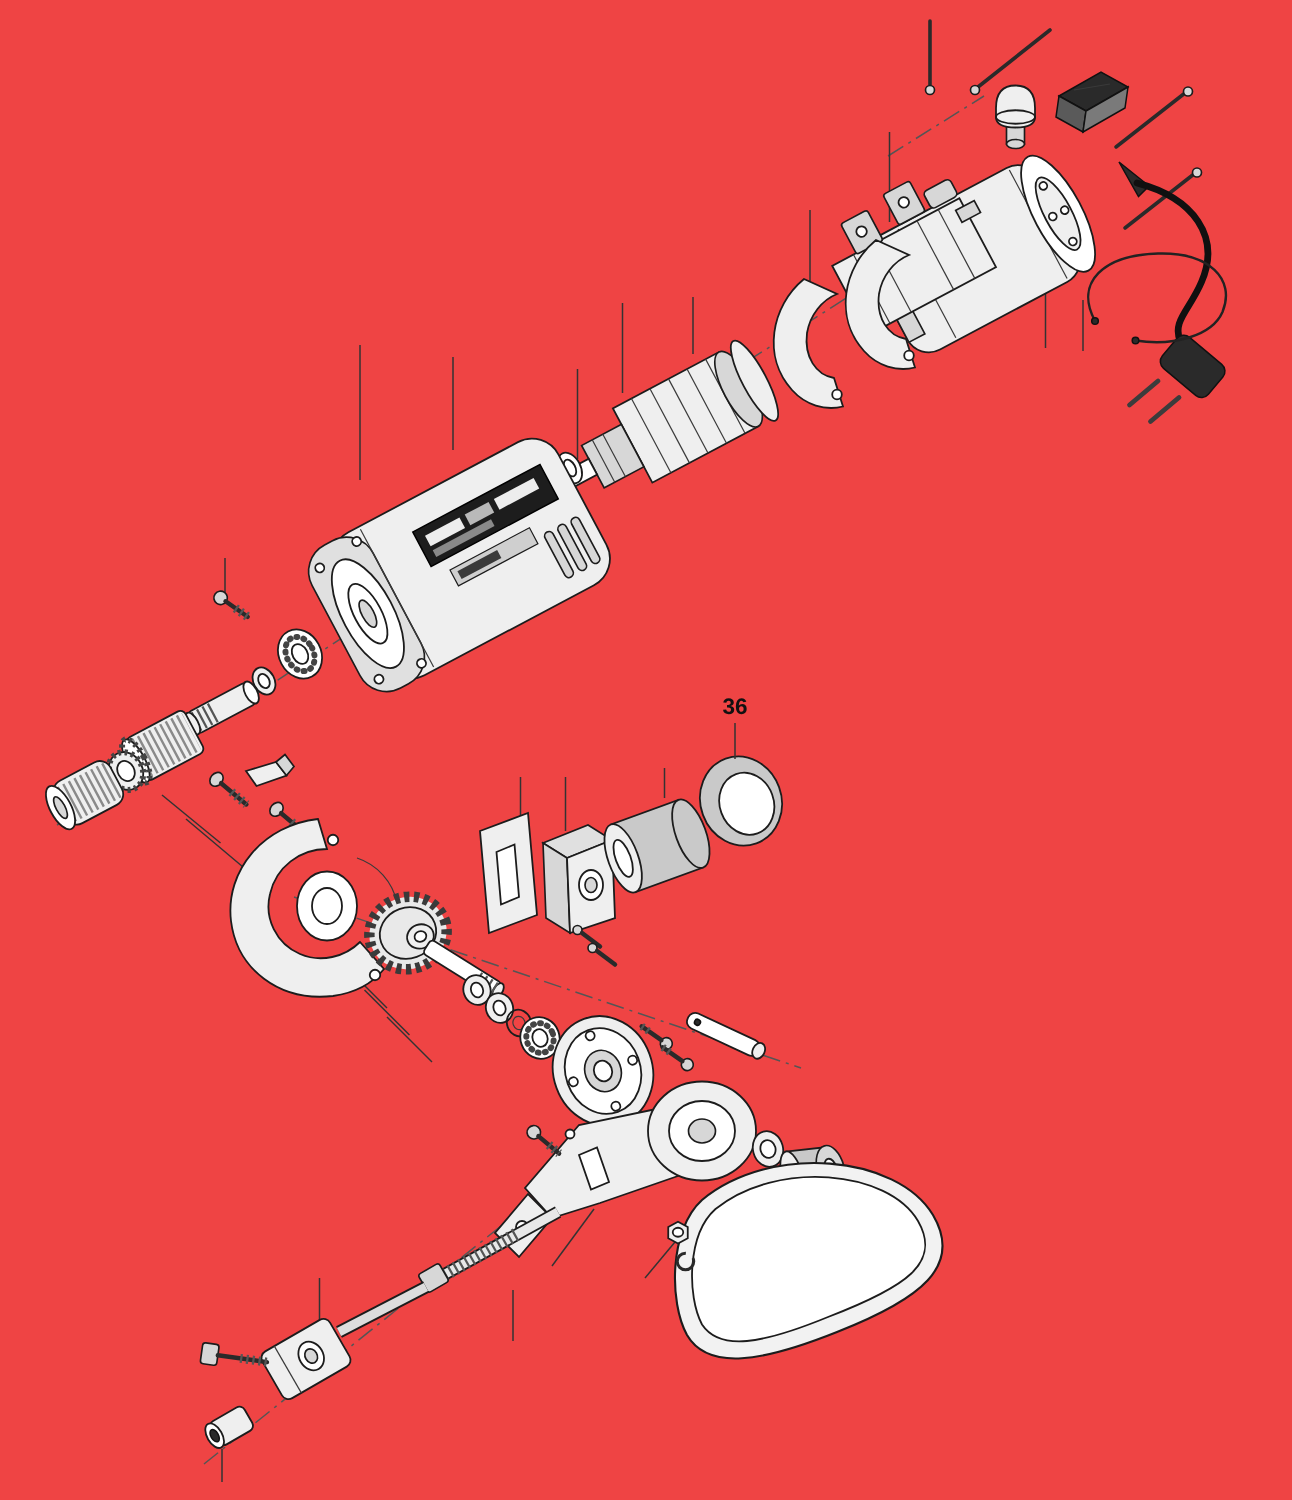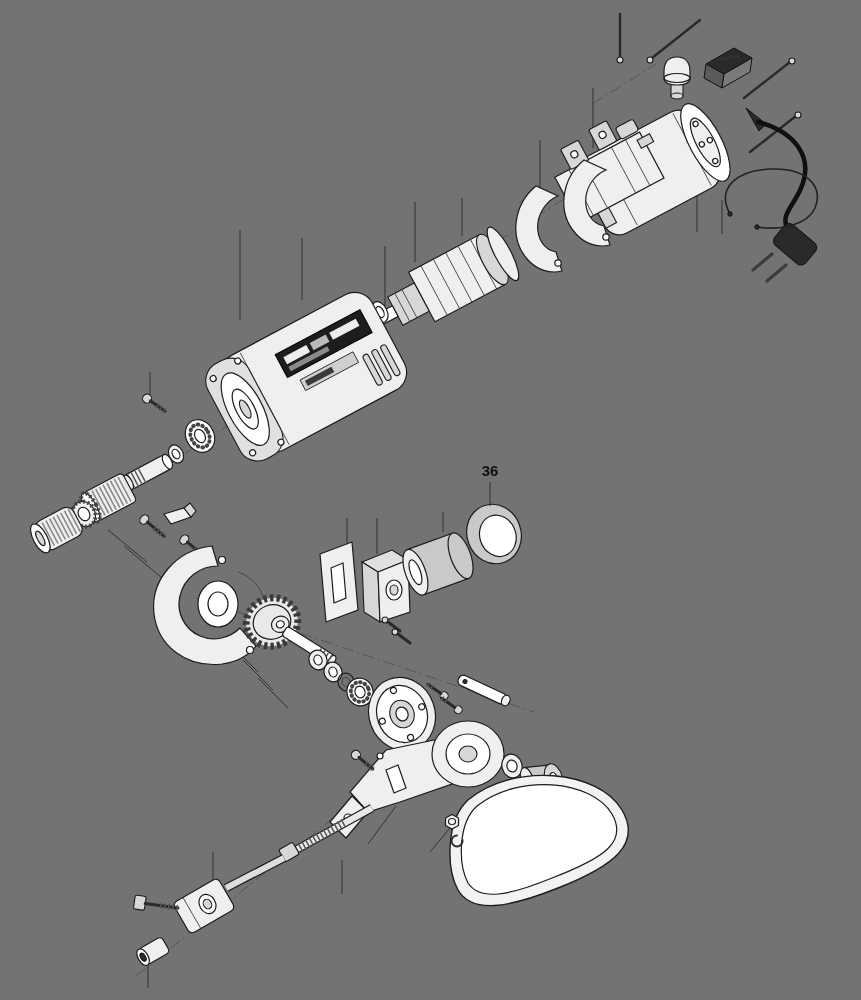--- a/index.html
+++ b/index.html
@@ -1,16 +1,16 @@
 <!DOCTYPE html>
 <html><head>
 <meta charset="utf-8">
 <style>
   html,body{margin:0;padding:0;background:#ffffff;}
-  .stage{position:relative;width:861px;height:1000px;background:#737373;overflow:hidden;
+  .stage{position:relative;width:861px;height:1000px;background:#ef4444;overflow:hidden;
          font-family:"Liberation Sans",sans-serif;}
   svg{display:block;position:absolute;inset:0;}
   
   .ax path{stroke:#555;stroke-width:1;fill:none;stroke-dasharray:12 4 2 4;}
   .ld path{stroke:#333;stroke-width:1;fill:none;}
   .ln{stroke:#1c1c1c;stroke-width:1.2;fill:none;}
   .thin{stroke:#3a3a3a;stroke-width:.8;fill:none;}
   .fw{fill:#ffffff;stroke:#1c1c1c;stroke-width:1.2;}
   .fl{fill:#efefef;stroke:#1c1c1c;stroke-width:1.2;}
   .fm{fill:#d7d7d7;stroke:#1c1c1c;stroke-width:1.1;}

